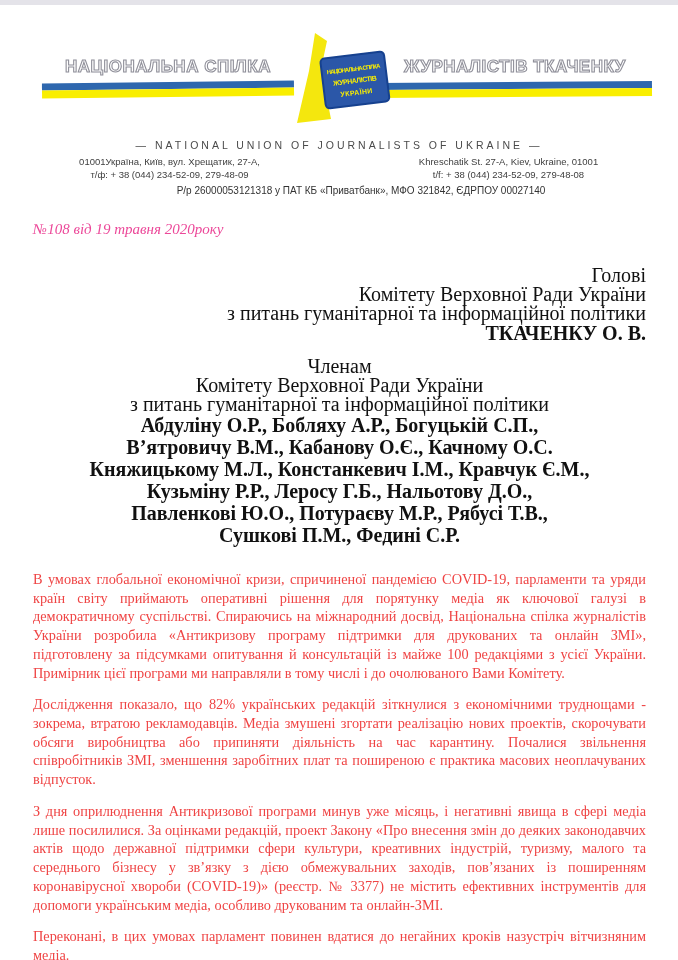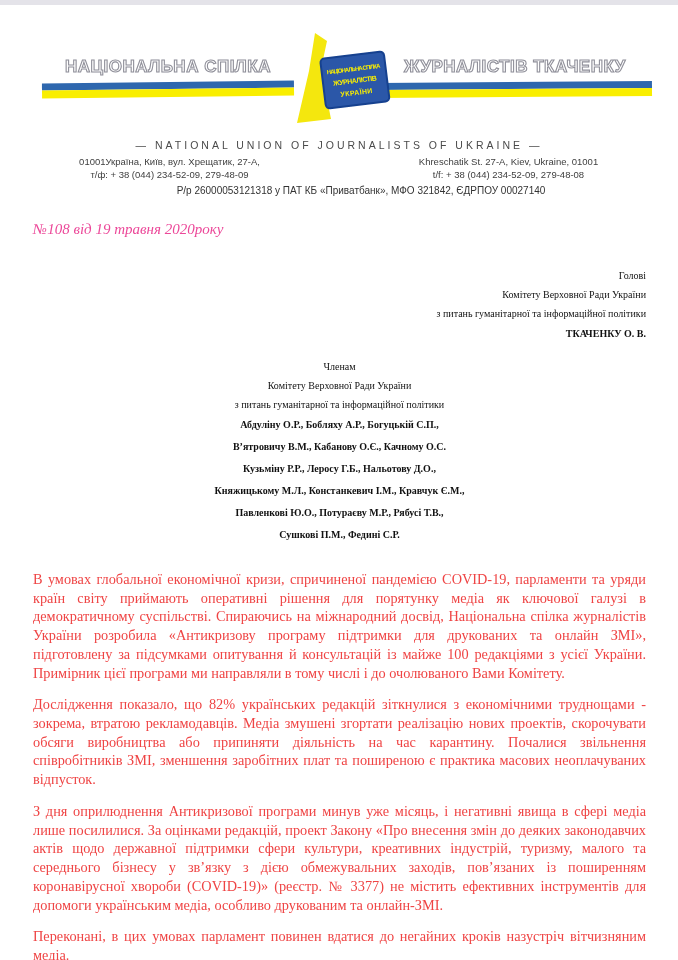--- a/index.html
+++ b/index.html
@@ -35,21 +35,21 @@
     font-size:9.5px;color:#3e3e3e;line-height:13px;}
   .addr-col{width:50%;text-align:center;}
   .bank-line{
     text-align:center;font-family:"Liberation Sans", sans-serif;font-size:10px;
     color:#333;margin-top:4px;padding-left:44px;
   }
 
   
   .content{padding:0 32px 0 33px;}
   .ref-line{margin-top:25px;font-style:italic;font-size:15px;color:#ec4899;}
-  .addressee{ text-align:right;font-size:10px;line-height:19px;color:#111;}
+  .addressee{ text-align:right;font-size:20px;line-height:19px;color:#111;}
   .addressee.first{margin-top:28px;}
   .addressee.second{margin-top:13px;text-align:center;}
   .addressee .names div{font-weight:bold;line-height:22px;}
   .addressee .name-head{font-weight:bold;line-height:21px;}
   .body-text{margin-top:24px;}
   .body-text p{
     margin:0 0 13px 0;text-align:justify;font-size:14.3px;line-height:1.31;
     color:#ef4444;
   }
 </style>
@@ -114,22 +114,22 @@
     <div class="name-head">ТКАЧЕНКУ О. В.</div>
   </div>
 
   <div class="addressee second">
     <div>Членам</div>
     <div>Комітету Верховної Ради України</div>
     <div>з питань гуманітарної та інформаційної політики</div>
     <div class="names">
       <div>Абдуліну О.Р., Бобляху А.Р., Богуцькій С.П.,</div>
       <div>В’ятровичу В.М., Кабанову О.Є., Качному О.С.</div>
+      <div>Княжицькому М.Л., Констанкевич І.М., Кравчук Є.М.,</div>
       <div>Кузьміну Р.Р., Леросу Г.Б., Нальотову Д.О.,</div>
-      <div>Княжицькому М.Л., Констанкевич І.М., Кравчук Є.М.,</div>
       <div>Павленкові Ю.О., Потураєву М.Р., Рябусі Т.В.,</div>
       <div>Сушкові П.М., Федині С.Р.</div>
     </div>
   </div>
 
   <div class="body-text">
     <p>В умовах глобальної економічної кризи, спричиненої пандемією COVID-19, парламенти та уряди країн світу приймають оперативні рішення для порятунку медіа як ключової галузі в демократичному суспільстві. Спираючись на міжнародний досвід, Національна спілка журналістів України розробила «Антикризову програму підтримки для друкованих та онлайн ЗМІ», підготовлену за підсумками опитування й консультацій із майже 100 редакціями з усієї України. Примірник цієї програми ми направляли в тому числі і до очолюваного Вами Комітету.</p>
     <p>Дослідження показало, що 82% українських редакцій зіткнулися з економічними труднощами - зокрема, втратою рекламодавців. Медіа змушені згортати реалізацію нових проектів, скорочувати обсяги виробництва або припиняти діяльність на час карантину. Почалися звільнення співробітників ЗМІ, зменшення заробітних плат та поширеною є практика масових неоплачуваних відпусток.</p>
     <p>З дня оприлюднення Антикризової програми минув уже місяць, і негативні явища в сфері медіа лише посилилися. За оцінками редакцій, проект Закону «Про внесення змін до деяких законодавчих актів щодо державної підтримки сфери культури, креативних індустрій, туризму, малого та середнього бізнесу у зв’язку з дією обмежувальних заходів, пов’язаних із поширенням коронавірусної хвороби (COVID-19)» (реєстр. № 3377) не містить ефективних інструментів для допомоги українським медіа, особливо друкованим та онлайн-ЗМІ.</p>
     <p>Переконані, в цих умовах парламент повинен вдатися до негайних кроків назустріч вітчизняним медіа.</p>

